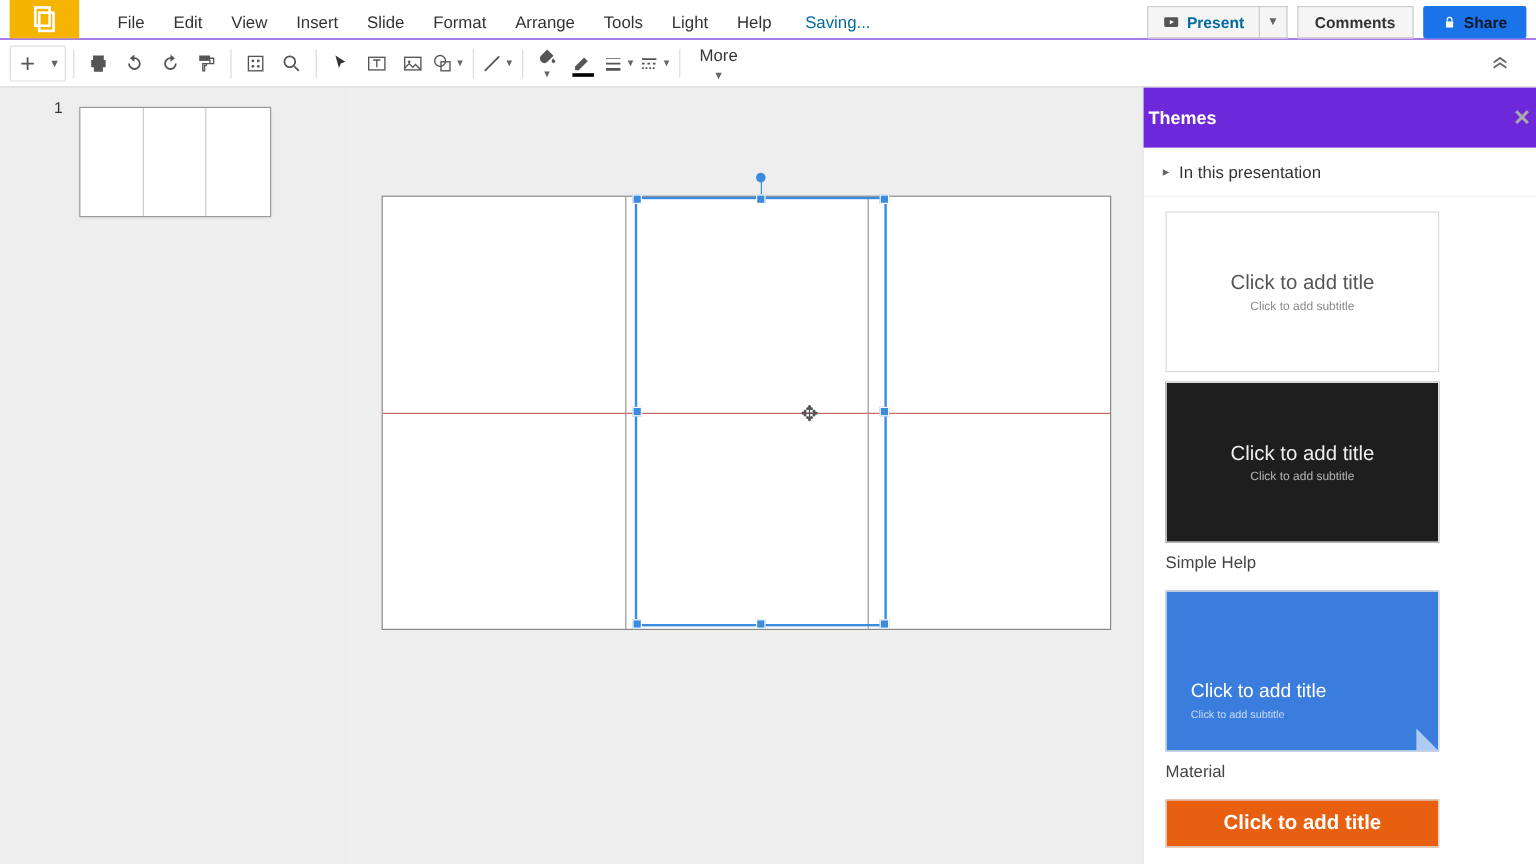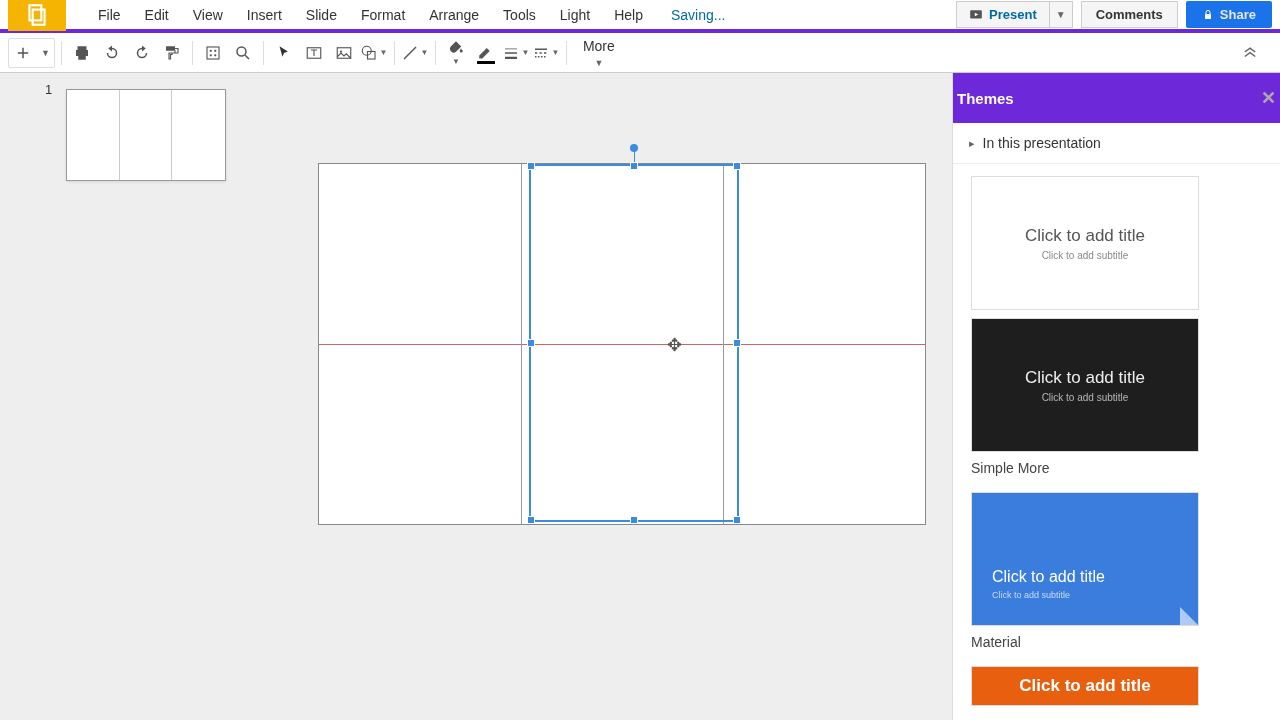--- a/index.html
+++ b/index.html
@@ -1,29 +1,29 @@
 <!DOCTYPE html>
 <html><head>
 <meta charset="utf-8">
 <style>
 * { margin: 0; padding: 0; box-sizing: border-box; font-family: Arial, sans-serif; }
 body { width: 1280px; height: 720px; overflow: hidden; background: #fff; }
 
-.menu-bar { height: 33px; display: flex; align-items: center; padding: 0 8px; border-bottom: 4px solid #6d28d9; }
+.menu-bar { height: 33px; display: flex; align-items: flex-end; padding: 0 8px; border-bottom: 1px solid #6d28d9; }
 .logo { width: 58px; height: 33px; background: #f4b400; margin-right: 20px; display: flex; align-items: center; justify-content: center; }
 .logo svg { width: 26px; height: 26px; }
 .menus { display: flex; gap: 0; }
 .menu-item { padding: 6px 12px; font-size: 14px; color: #333; cursor: pointer; }
 .saving { padding: 6px 16px; font-size: 14px; color: #0369a1; }
 .menu-spacer { flex: 1; }
 .present-group { display: flex; margin-right: 8px; }
 .present-btn { background: #f5f5f5; border: 1px solid #ccc; padding: 5px 12px; font-size: 13px; font-weight: bold; color: #0369a1; display: flex; align-items: center; gap: 6px; cursor: pointer; }
 .present-drop { background: #f5f5f5; border: 1px solid #ccc; border-left: none; padding: 5px 6px; cursor: pointer; font-size: 10px; color: #666; }
 .comments-btn { background: #f5f5f5; border: 1px solid #ccc; padding: 5px 14px; font-size: 13px; font-weight: bold; color: #333; margin-right: 8px; cursor: pointer; }
-.share-btn { background: #1a73e8; color: #e5e5e5; border: none; padding: 6px 16px; font-size: 13px; font-weight: bold; display: flex; align-items: center; gap: 6px; cursor: pointer; border-radius: 2px; }
+.share-btn { background: #1a73e8; color: #0f172a; border: none; padding: 6px 16px; font-size: 13px; font-weight: bold; display: flex; align-items: center; gap: 6px; cursor: pointer; border-radius: 2px; }
 
 .toolbar { height: 40px; display: flex; align-items: center; padding: 0 8px; border-bottom: 1px solid #ccc; gap: 2px; }
 .tb-btn { width: 28px; height: 28px; display: flex; align-items: center; justify-content: center; cursor: pointer; color: #555; border-radius: 2px; }
 .tb-btn svg { width: 18px; height: 18px; }
 .tb-sep { width: 1px; height: 24px; background: #ddd; margin: 0 4px; }
 .tb-plus { display: flex; align-items: center; border: 1px solid #ddd; border-radius: 2px; }
 .tb-plus .tb-btn { border: none; }
 .tb-drop { font-size: 9px; color: #666; padding: 0 4px; cursor: pointer; }
 .more-btn { padding: 0 10px; font-size: 14px; color: #333; display: flex; align-items: center; gap: 4px; cursor: pointer; flex-direction: column; }
 .tb-spacer { flex: 1; }
@@ -274,21 +274,21 @@
     <div class="themes-list">
       <div class="theme-card theme-light">
         <div class="theme-title">Click to add title</div>
         <div class="theme-sub">Click to add subtitle</div>
       </div>
 
       <div class="theme-card theme-dark">
         <div class="theme-title">Click to add title</div>
         <div class="theme-sub">Click to add subtitle</div>
       </div>
-      <div class="theme-name">Simple More</div>
+      <div class="theme-name">Simple Help</div>
 
       <div class="theme-card theme-material">
         <div class="theme-title">Click to add title</div>
         <div class="theme-sub">Click to add subtitle</div>
         <div class="fold"></div>
       </div>
       <div class="theme-name">Material</div>
 
       <div class="theme-card theme-accent" style="height:40px">
         <div class="theme-title">Click to add title</div>

